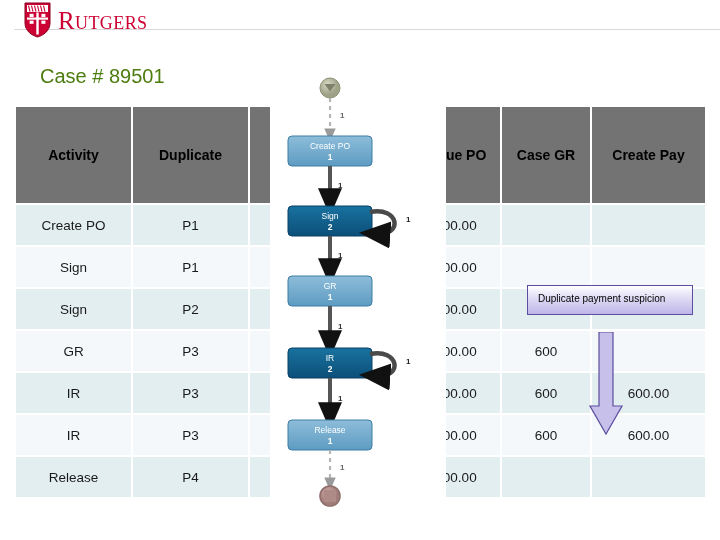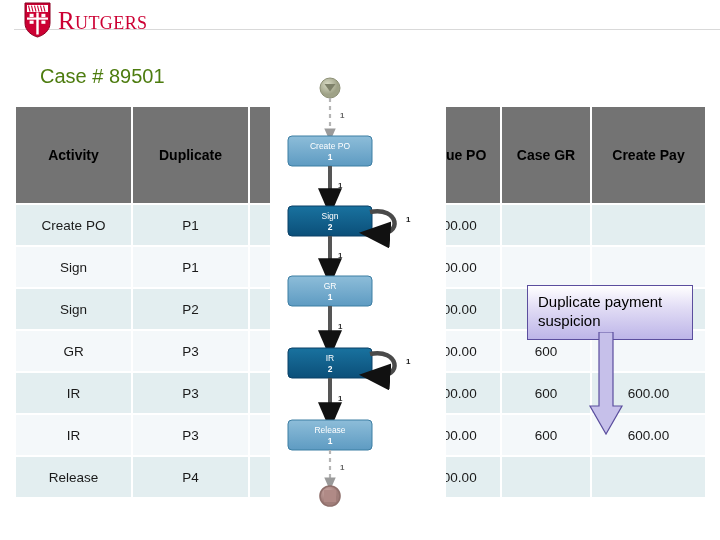--- a/index.html
+++ b/index.html
@@ -100,21 +100,21 @@
 
   
   #callout-box {
     position: absolute;
     left: 527px; top: 285px;
     width: 166px;
     padding: 7px 8px 8px 10px;
     box-sizing: border-box;
     border: 1px solid #5b4e9e;
     background: linear-gradient(to bottom, #ffffff 0%, #e2ddf5 40%, #bdb5e8 100%);
-    font-size: 15px;
+    font-size: 10px;
     color: #000000;
     line-height: 1.25;
   }
   #callout-arrow {
     position: absolute;
     left: 588px; top: 332px;
     width: 36px; height: 104px;
   }
 </style>
 </head>

